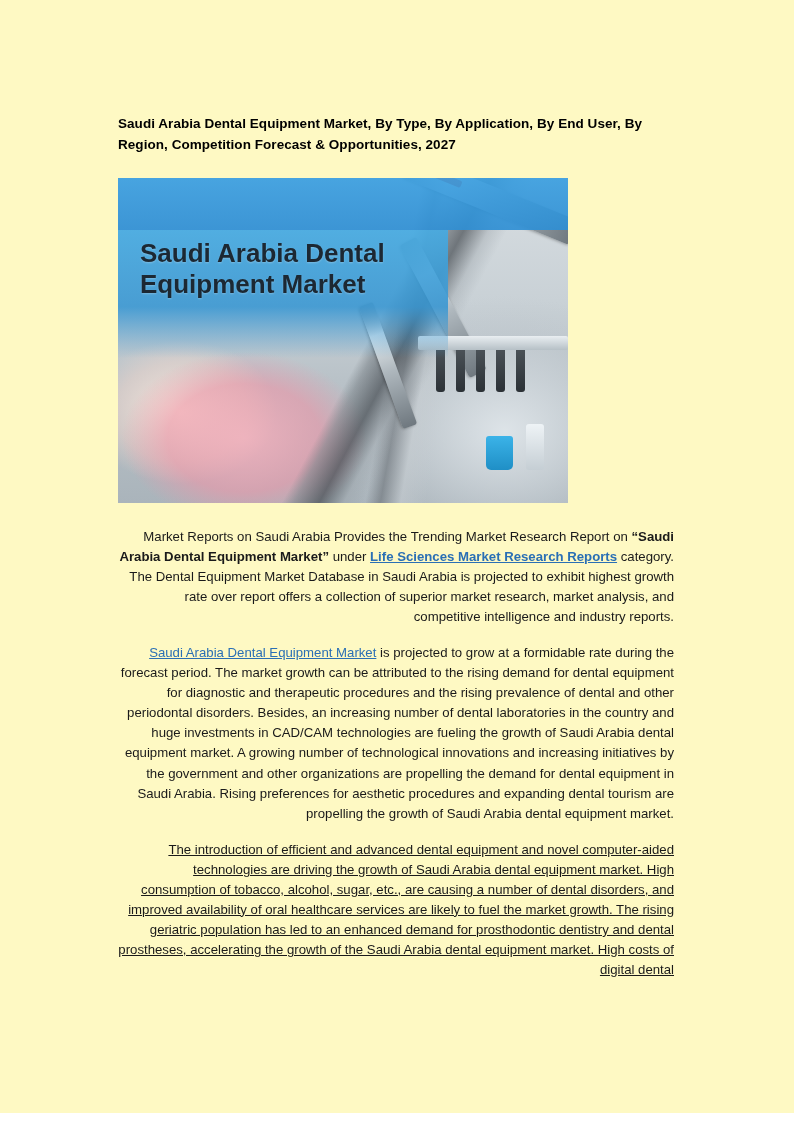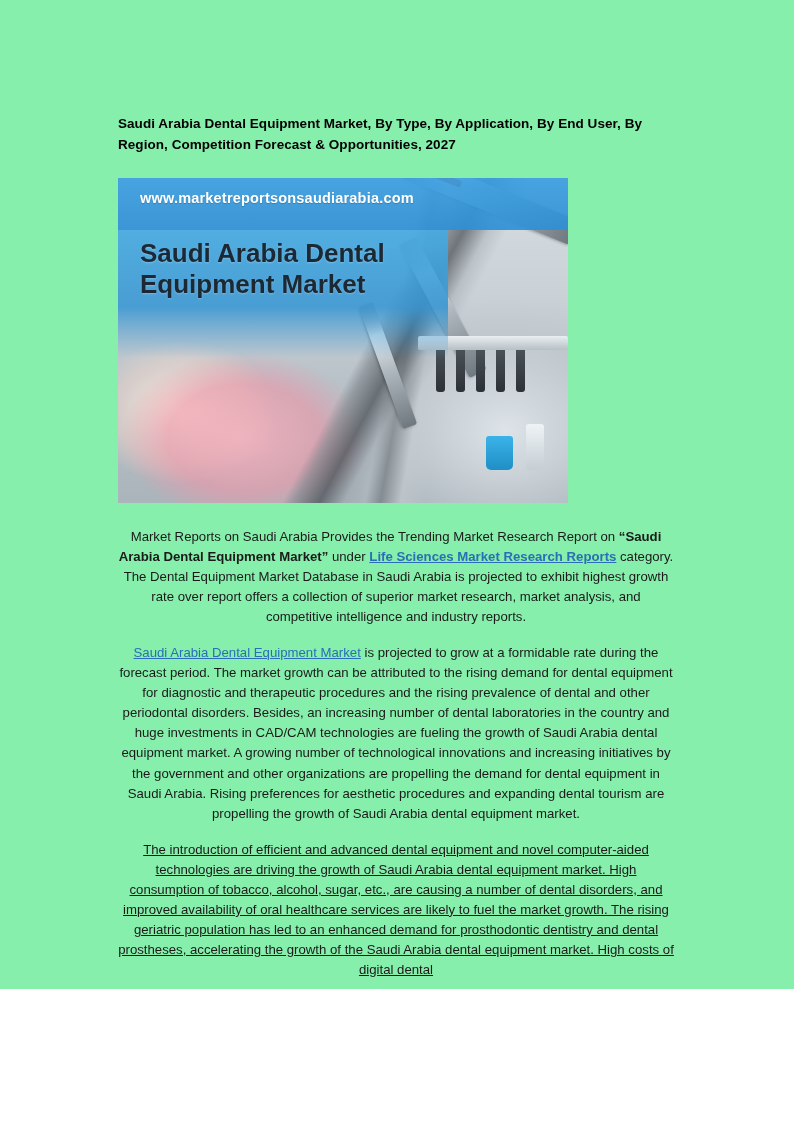--- a/index.html
+++ b/index.html
@@ -12,22 +12,22 @@
     height: 1123px;
     font-family: "Liberation Sans", sans-serif;
     color: #000000;
     position: relative;
     overflow: hidden;
   }
   .page {
     position: absolute;
     left: 0; top: 0;
     width: 794px;
-    height: 989px;
-    background: #86efac;
+    height: 1113px;
+    background: #fef9c3;
   }
   .content {
     position: absolute;
     left: 118px;
     top: 114px;
     width: 556px;
   }
   .doc-title {
     font-size: 13.5px;
     font-weight: bold;
@@ -147,21 +147,21 @@
     width: 18px; height: 46px;
     background: linear-gradient(180deg, #eef3f6 0%, #c5ced4 100%);
     border-radius: 3px;
   }
   
   p.body {
     font-size: 13.2px;
     line-height: 1.52;
     margin: 0 0 16px 0;
     color: #1a1a1a;
-    text-align: center;
+    text-align: right;
   }
   p.body:last-child { margin-bottom: 0; text-decoration: underline; }
   .b { font-weight: bold; }
   .link {
     color: #2a6fb5;
     text-decoration: underline;
     font-weight: bold;
     cursor: pointer;
   }
   .link-plain {
@@ -186,21 +186,20 @@
       <div class="tray"></div>
       <div class="tip" style="left:318px"></div>
       <div class="tip" style="left:338px"></div>
       <div class="tip" style="left:358px"></div>
       <div class="tip" style="left:378px"></div>
       <div class="tip" style="left:398px"></div>
       <div class="cup"></div>
       <div class="bottle"></div>
       <div class="banner-blue-body"></div>
       <div class="banner-blue-top"></div>
-      <div class="banner-url">www.marketreportsonsaudiarabia.com</div>
       <div class="banner-headline">Saudi Arabia Dental Equipment Market</div>
     </div>
 
     <p class="body"><span>Market Reports on Saudi Arabia Provides the Trending Market Research Report on </span><span class="b">“</span><span class="b">Saudi Arabia Dental Equipment Market</span><span class="b">”</span><span> under </span><a class="link">Life Sciences Market Research Reports</a><span> category. The Dental Equipment Market Database in Saudi Arabia is projected to exhibit highest growth rate over report offers a collection of superior market research, market analysis, and competitive intelligence and industry reports.</span></p>
 
     <p class="body"><a class="link-plain">Saudi Arabia Dental Equipment Market</a><span> is projected to grow at a formidable rate during the forecast period. The market growth can be attributed to the rising demand for dental equipment for diagnostic and therapeutic procedures and the rising prevalence of dental and other periodontal disorders. Besides, an increasing number of dental laboratories in the country and huge investments in CAD/CAM technologies are fueling the growth of Saudi Arabia dental equipment market. A growing number of technological innovations and increasing initiatives by the government and other organizations are propelling the demand for dental equipment in Saudi Arabia. Rising preferences for aesthetic procedures and expanding dental tourism are propelling the growth of Saudi Arabia dental equipment market.</span></p>
 
     <p class="body">The introduction of efficient and advanced dental equipment and novel computer-aided technologies are driving the growth of Saudi Arabia dental equipment market. High consumption of tobacco, alcohol, sugar, etc., are causing a number of dental disorders, and improved availability of oral healthcare services are likely to fuel the market growth. The rising geriatric population has led to an enhanced demand for prosthodontic dentistry and dental prostheses, accelerating the growth of the Saudi Arabia dental equipment market. High costs of digital dental</p>
 
   </div>

